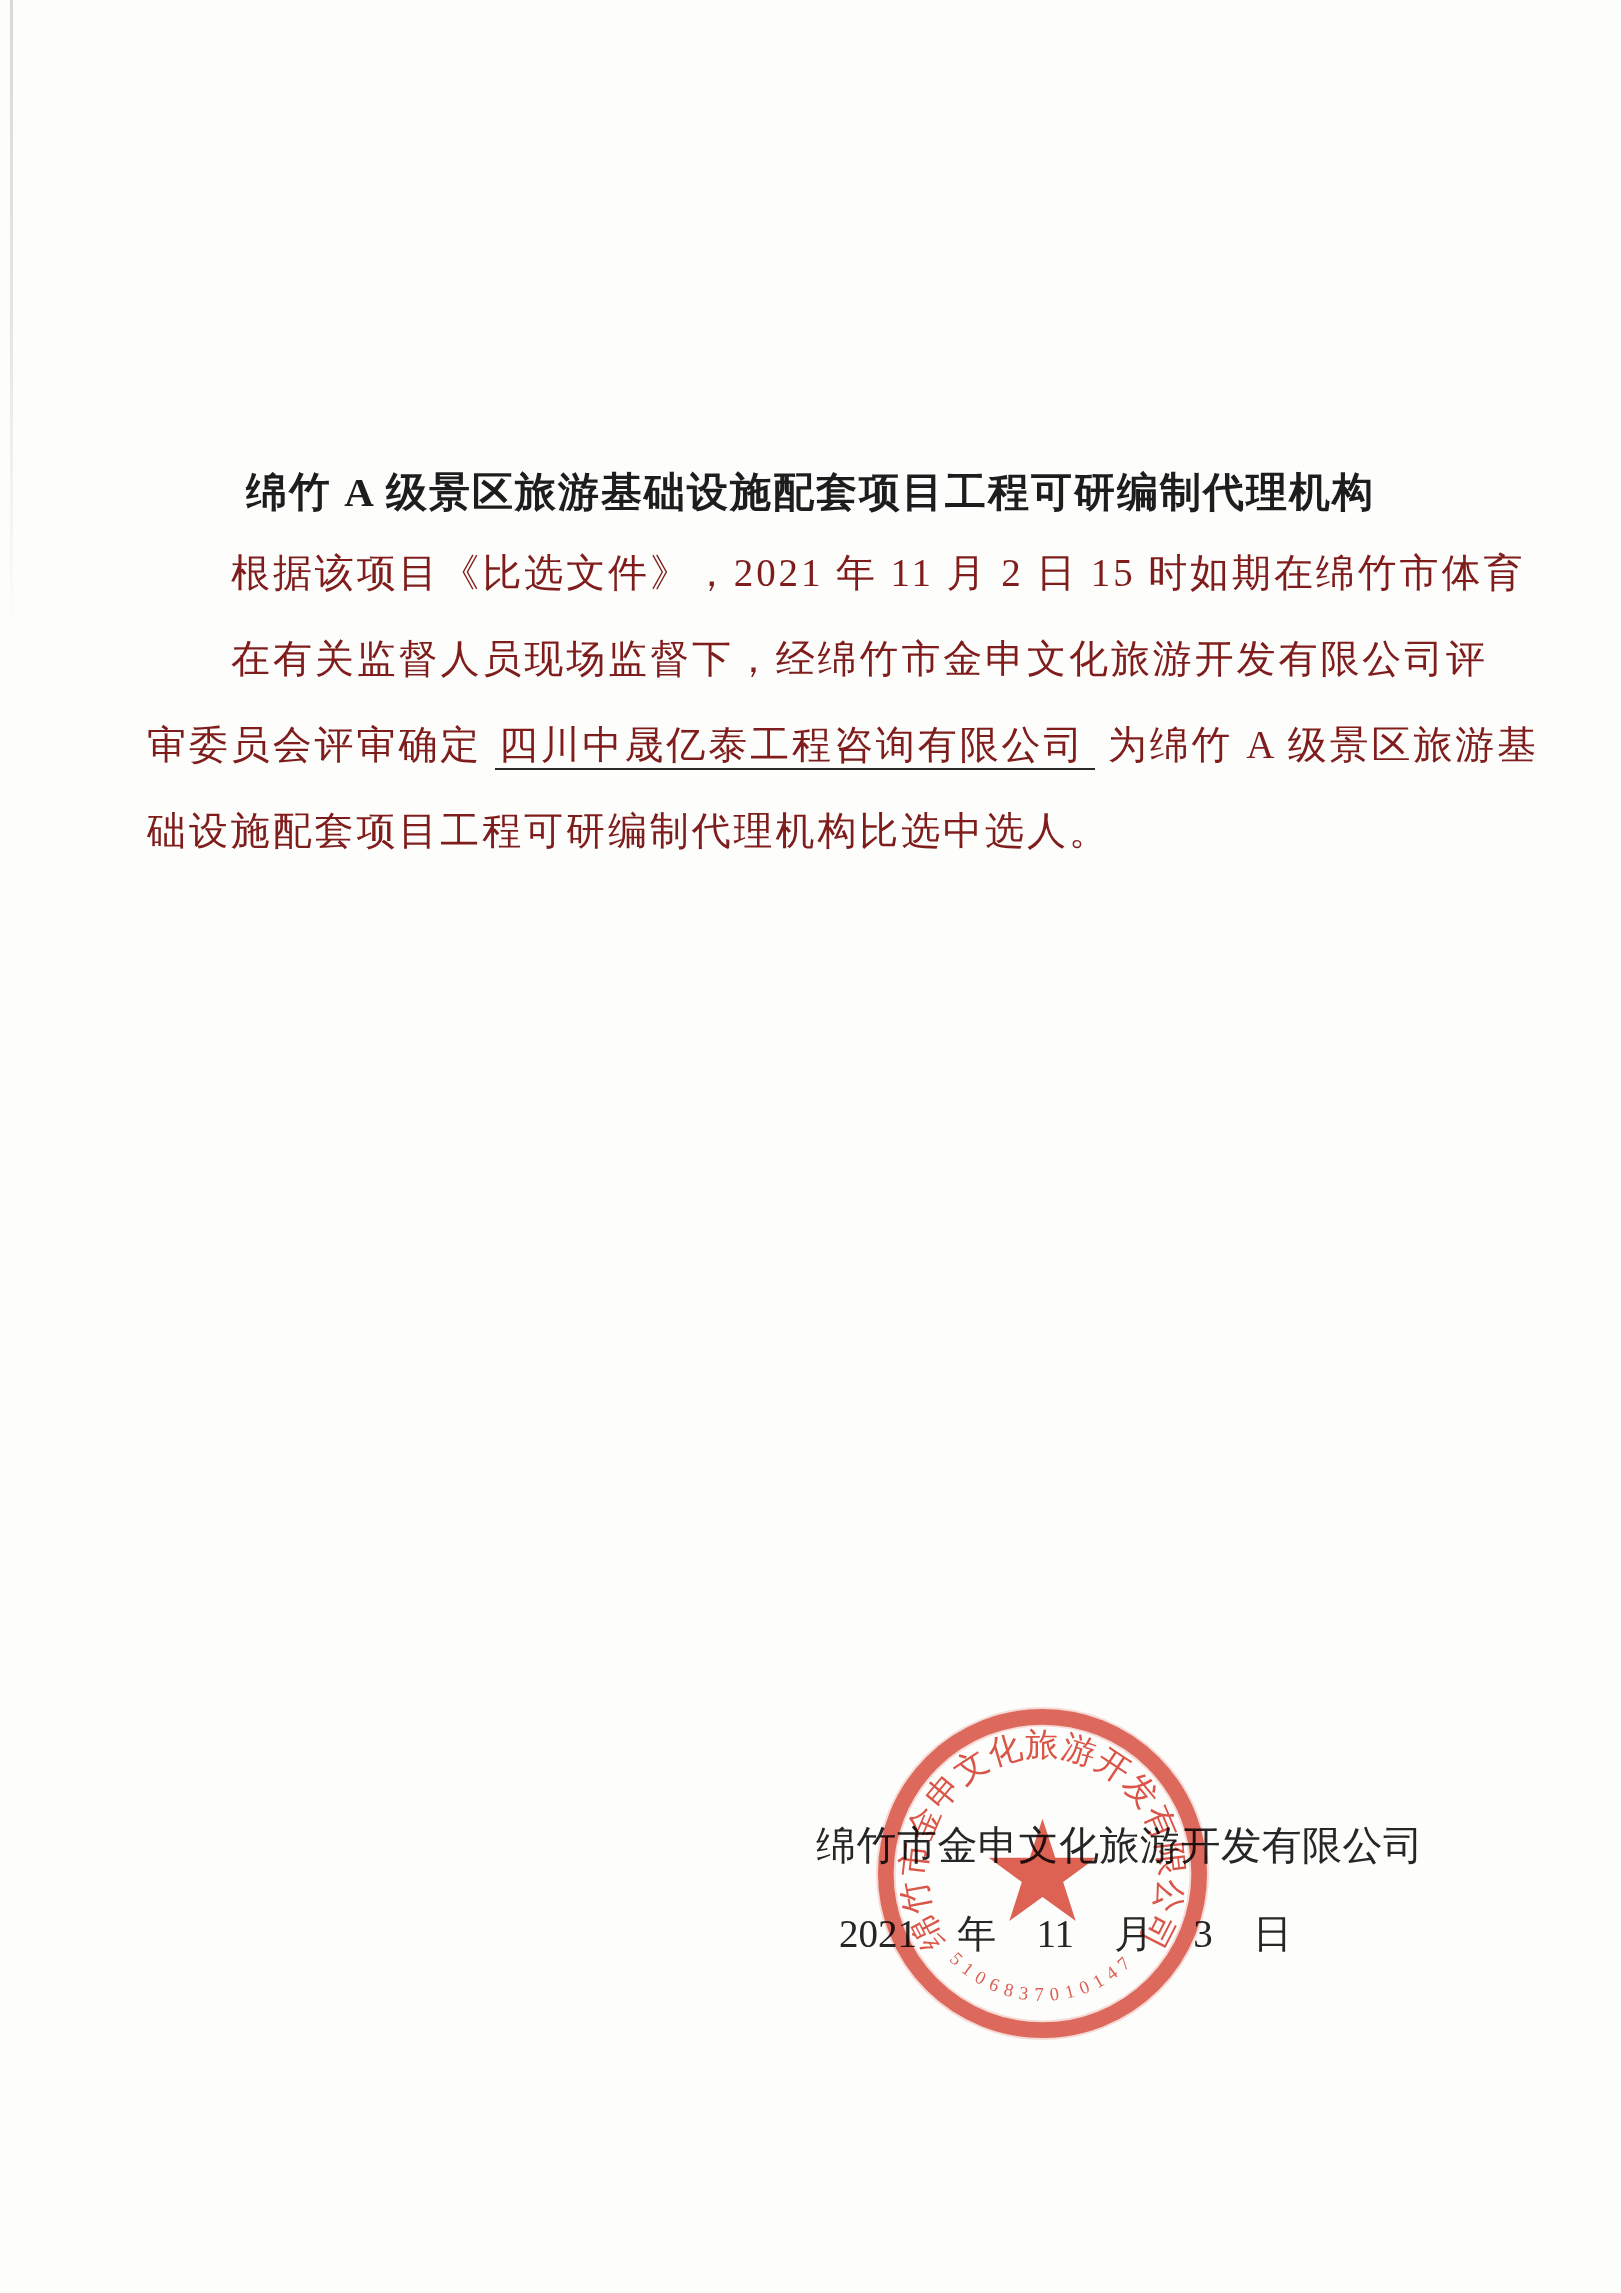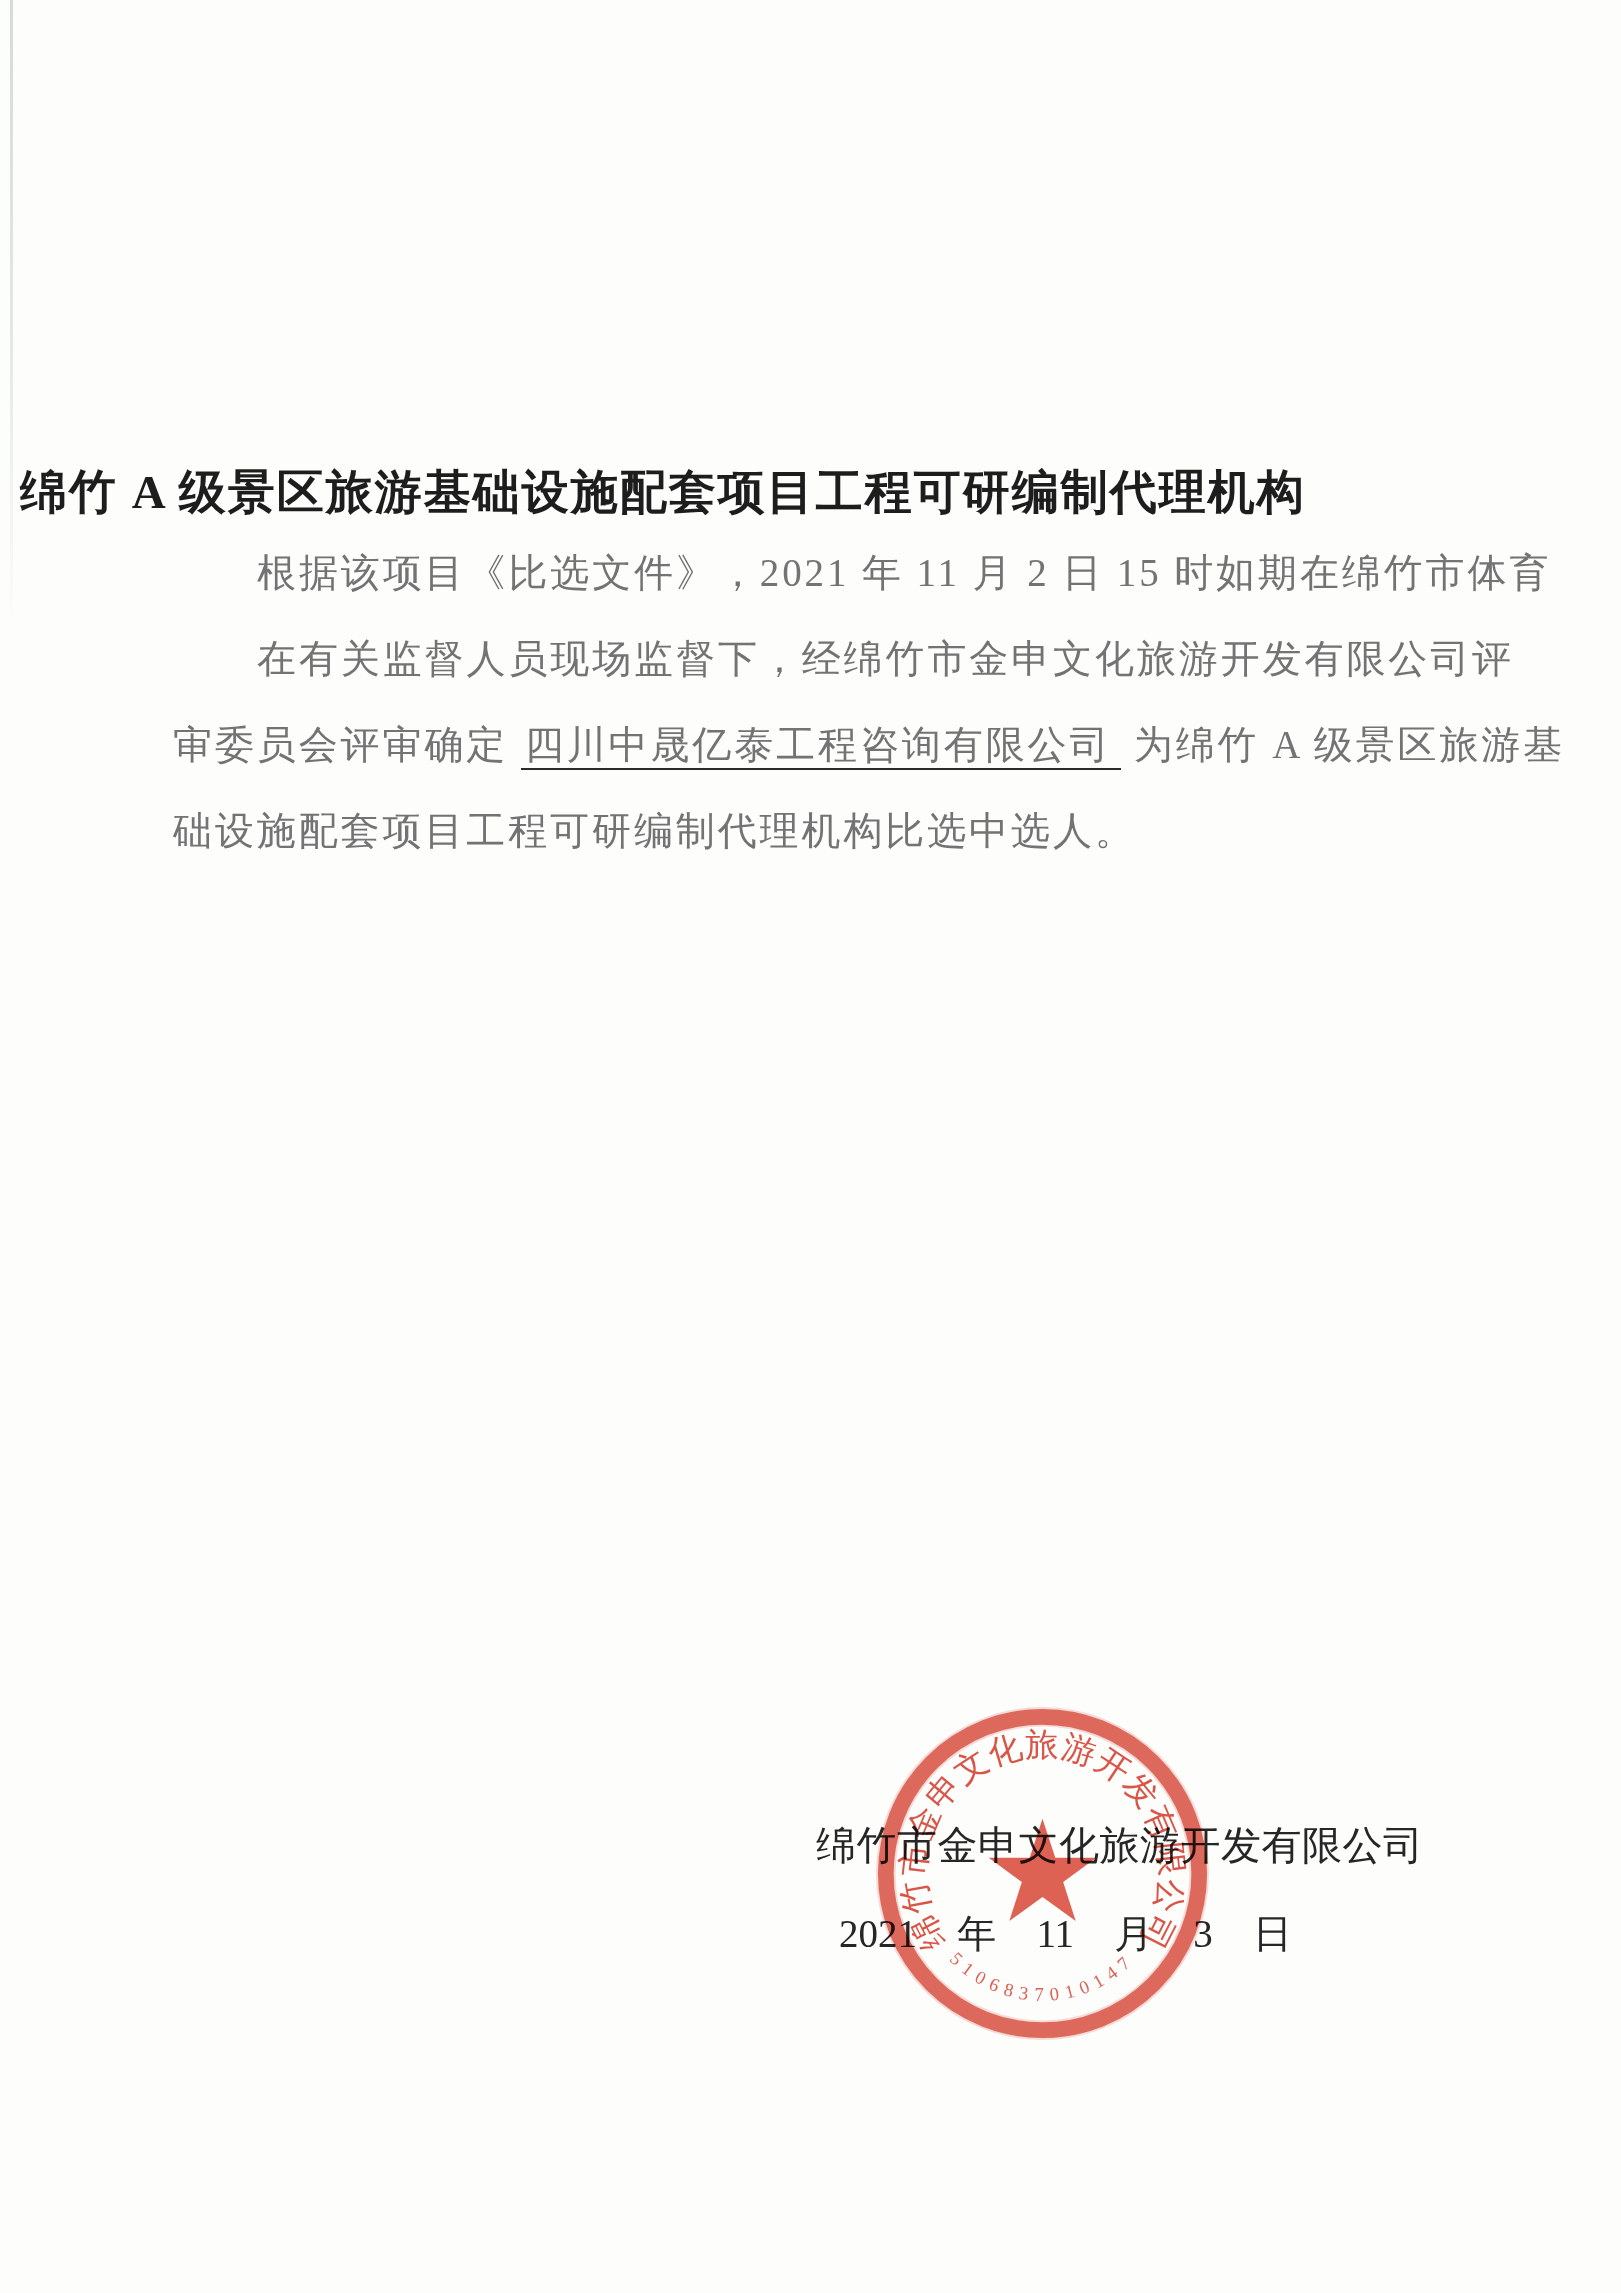--- a/index.html
+++ b/index.html
@@ -25,39 +25,37 @@
     width: 2.9px;
     height: 627px;
     background: linear-gradient(to bottom, #c2c9c4 0%, #d7ddd8 55%, rgba(215,221,216,0) 100%);
     opacity: 0.65;
   }
   .doc-title {
     position: absolute;
     top: 267px;
     left: 0;
     right: 0;
-    text-align: left;
-    font-size: 47px;
+    text-align: center;
+    font-size: 41px;
     font-weight: 700;
     line-height: 90px;
     letter-spacing: 2px;
     color: #1d1d1d;
     white-space: pre;
-    margin-left: 20px;
   }
   .body-block {
     position: absolute;
     top: 530px;
     left: 147px;
     width: 1362px;
     font-size: 39px;
     line-height: 86px;
     letter-spacing: 2.9px;
-    color: #737373;
-    margin-left: 26px;
+    color: #7f1d1d;
   }
   .body-line {
     white-space: pre;
   }
   .body-line.indent {
     padding-left: 84px;
   }
   .winner-underline {
     border-bottom: 2.9px solid #2a2a2a;
     padding: 0 9.8px 2px 3.9px;

